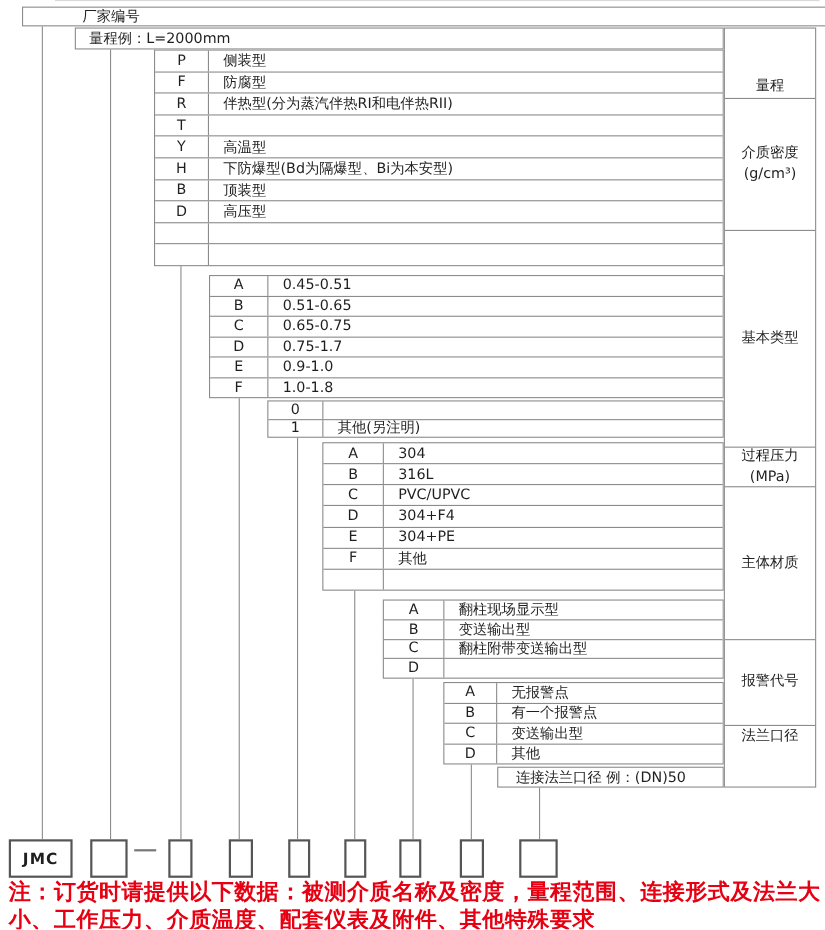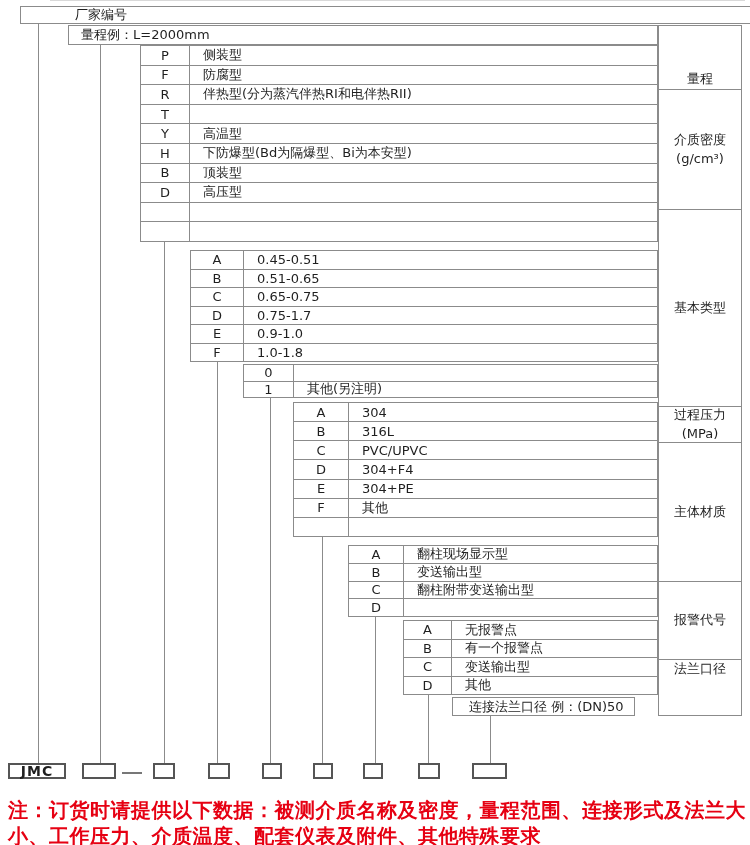--- a/index.html
+++ b/index.html
@@ -14,21 +14,21 @@
   .section{display:flex;flex-direction:column;}
   .spec-row{display:flex;flex:1 1 0;min-height:0;}
   .spec-row.bb{border-bottom:1px solid #8b8b8b;}
   .code-cell{flex:0 0 auto;border-right:1px solid #8b8b8b;display:flex;align-items:center;justify-content:center;font-size:13px;}
   .desc-cell{flex:1 1 auto;display:flex;align-items:center;padding-left:13px;font-size:13px;white-space:nowrap;overflow:visible;}
   .desc-only{flex:1 1 auto;display:flex;align-items:center;padding-left:16px;font-size:13px;white-space:nowrap;}
   .catcol{position:absolute;left:658px;top:25px;width:84px;height:691px;border:1px solid #8b8b8b;box-sizing:border-box;display:flex;flex-direction:column;background:#fff;}
   .cat-cell{display:flex;flex-direction:column;align-items:center;justify-content:center;font-size:13px;text-align:center;box-sizing:border-box;line-height:1.45;}
   .cat-cell.bb{border-bottom:1px solid #8b8b8b;}
   .rail{position:absolute;width:1px;background:#8b8b8b;}
-  .model-box{position:absolute;height:16px;border:2px solid #555555;box-sizing:border-box;background:#fff;display:flex;align-items:center;justify-content:center;font-size:14px;font-weight:bold;letter-spacing:1px;}
+  .model-box{position:absolute;height:35px;border:2px solid #555555;box-sizing:border-box;background:#fff;display:flex;align-items:center;justify-content:center;font-size:14px;font-weight:bold;letter-spacing:1px;}
   .dash{position:absolute;background:#777777;height:2px;}
   .note{position:absolute;left:8px;top:797px;width:738px;font-size:20px;font-weight:bold;color:#e60012;line-height:1.32;letter-spacing:0.5px;}
 </style>
 </head>
 <body>
 
 <div id="screen">
   <div class="hairline"></div>
 
   <div class="abs frame hdr" style="left:8px;top:6px;width:736px;height:18px;padding-left:54px;margin-left:12px;">
@@ -174,21 +174,21 @@
         </div>
         <div class="spec-row bb">
           <div class="code-cell" style="width: 47px;">C</div>
           <div class="desc-cell">变送输出型</div>
         </div>
         <div class="spec-row">
           <div class="code-cell" style="width: 47px;">D</div>
           <div class="desc-cell">其他</div>
         </div>
       </div>
-      <div class="abs frame section" style="left: 452px; top: 697px; width: 183px; height: 19px;">
+      <div class="abs frame section" style="left: 452px; top: 697px; width: 206px; height: 19px;">
         <div class="spec-row">
           <div class="desc-only">连接法兰口径 例：(DN)50</div>
         </div>
       </div>
     </div>
 
   <div id="rails">
       <div class="rail" style="left: 38px; top: 24px; height: 739px;"></div>
       <div class="rail" style="left: 100px; top: 45px; height: 718px;"></div>
       <div class="rail" style="left: 164px; top: 242px; height: 521px;"></div>

